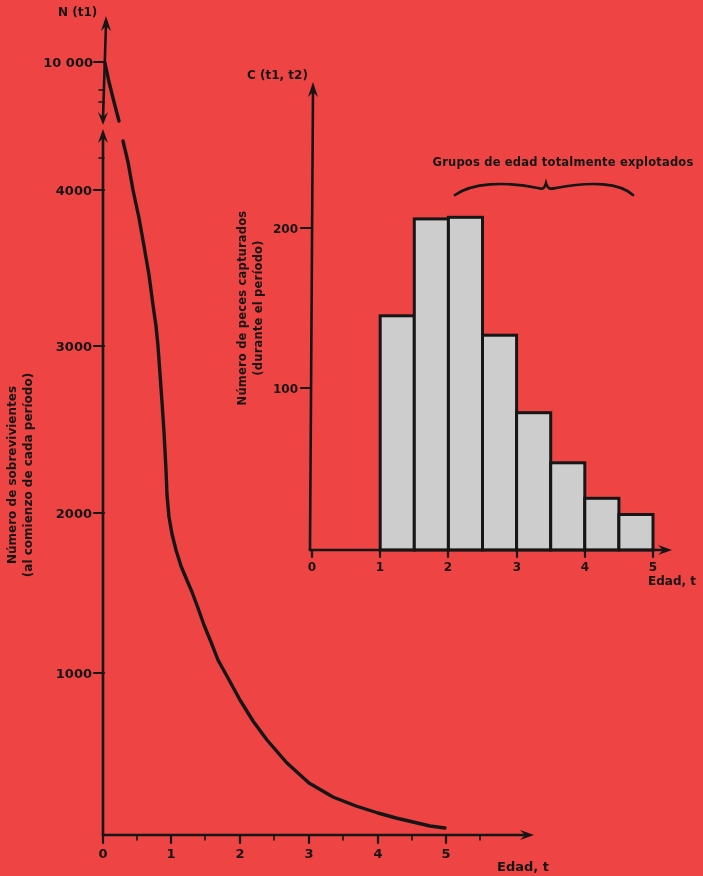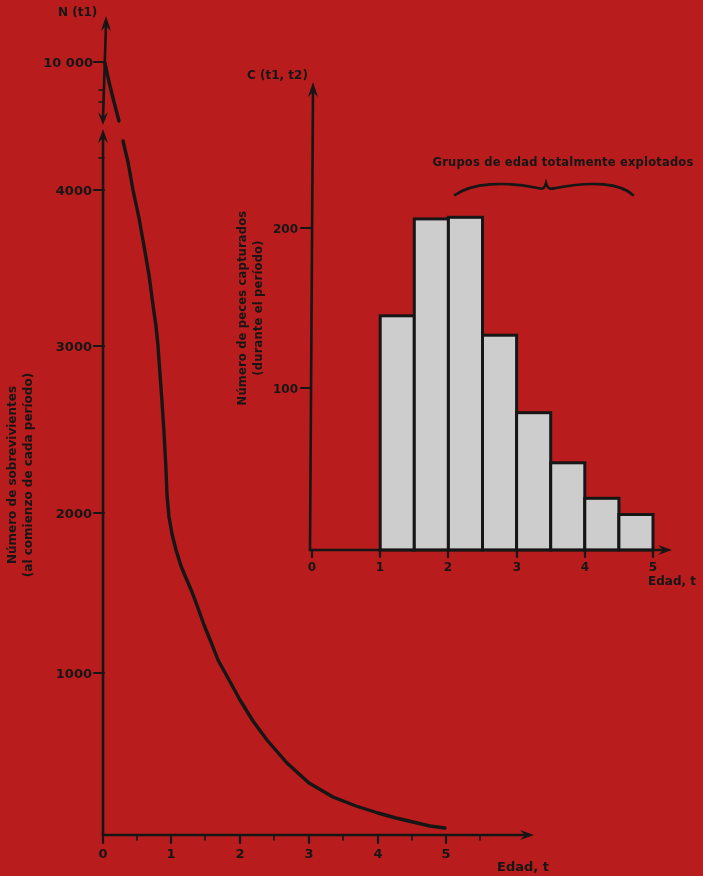--- a/index.html
+++ b/index.html
@@ -1,17 +1,17 @@
 <!DOCTYPE html>
 <html><head>
 <meta charset="utf-8">
 <style>
   html,body{margin:0;padding:0;background:#ffffff;}
   #figure-wrap{
-    position:relative;width:703px;height:876px;background:#b91c1c;
+    position:relative;width:703px;height:876px;background:#ef4444;
     font-family:"DejaVu Sans", sans-serif;overflow:hidden;
   }
   svg text{
     fill:#161616;font-family:"DejaVu Sans", sans-serif;font-weight:bold;
   }
   .axis{stroke:#161616;stroke-width:2.6;fill:none;stroke-linecap:round;}
   .tick{stroke:#161616;stroke-width:2.2;stroke-linecap:round;}
   .tick-minor{stroke:#161616;stroke-width:1.6;stroke-linecap:round;}
   .arrow{fill:#161616;stroke:none;}
   .curve{stroke:#161616;stroke-width:3.4;fill:none;stroke-linecap:round;stroke-linejoin:round;}

